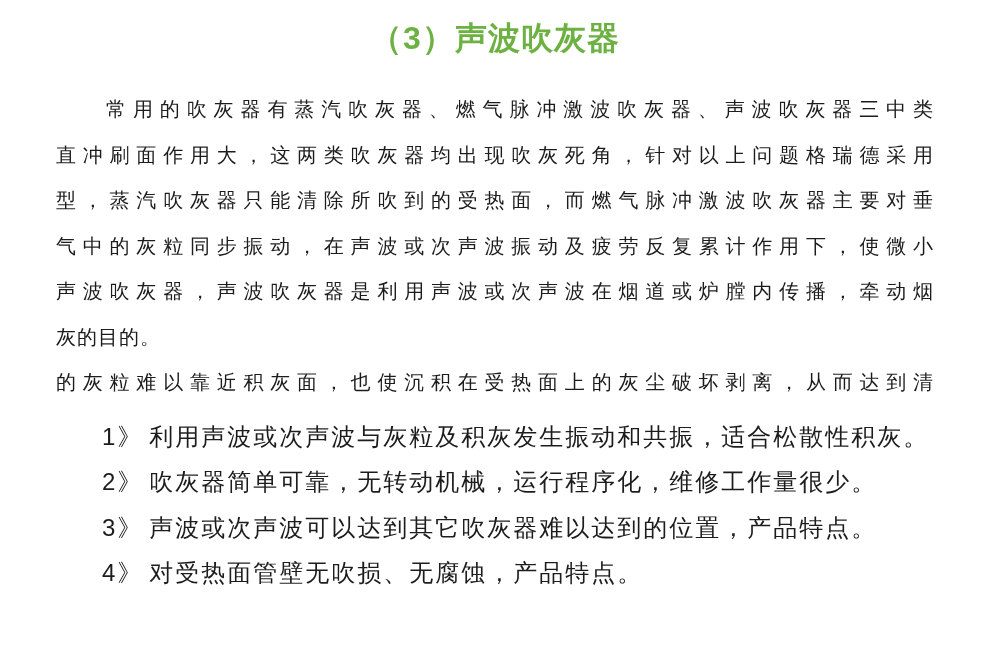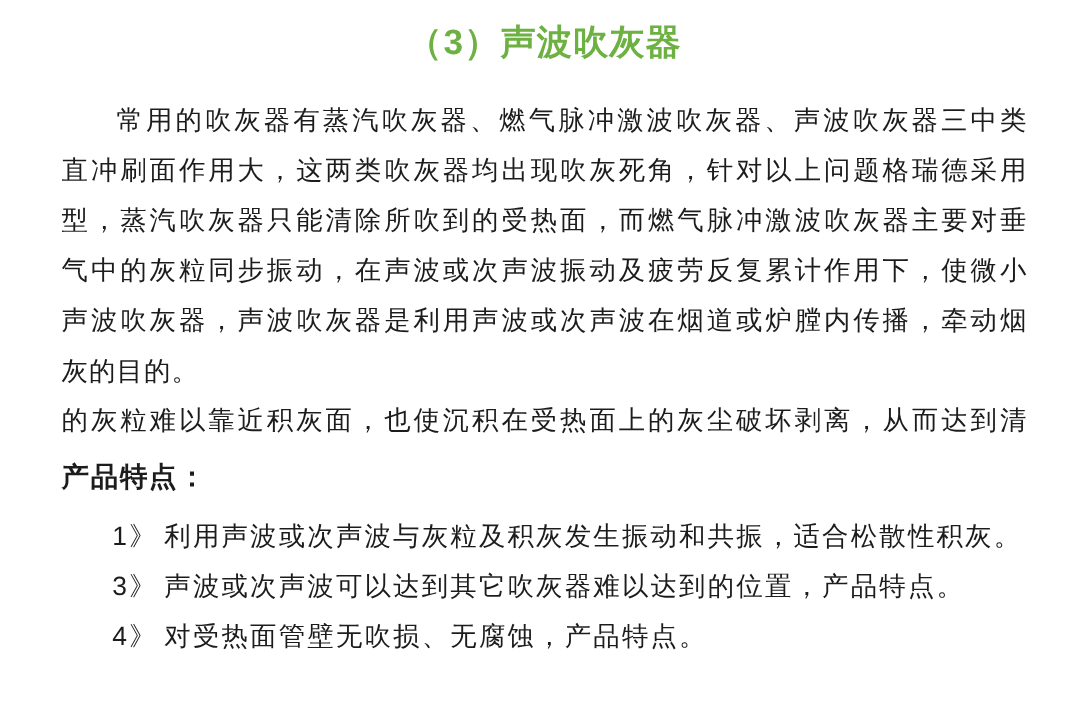--- a/index.html
+++ b/index.html
@@ -27,21 +27,21 @@
     text-align: center;
     font-size: 32px;
     font-weight: bold;
     letter-spacing: 1px;
     color: var(--title-color);
   }
   .intro {
     margin: 27px 56px 0 56px;
   }
   .intro-line {
-    font-size: 24px;
+    font-size: 20px;
     line-height: 45.5px;
     letter-spacing: 1px;
     text-align: justify;
     text-align-last: justify;
     white-space: nowrap;
     color: var(--text-color);
   }
   .intro-line.first {
     text-indent: 50px;
   }
@@ -82,25 +82,27 @@
   <div class="intro">
     <div class="intro-line first">常用的吹灰器有蒸汽吹灰器、燃气脉冲激波吹灰器、声波吹灰器三中类</div>
     <div class="intro-line">直冲刷面作用大，这两类吹灰器均出现吹灰死角，针对以上问题格瑞德采用</div>
     <div class="intro-line">型，蒸汽吹灰器只能清除所吹到的受热面，而燃气脉冲激波吹灰器主要对垂</div>
     <div class="intro-line">气中的灰粒同步振动，在声波或次声波振动及疲劳反复累计作用下，使微小</div>
     <div class="intro-line">声波吹灰器，声波吹灰器是利用声波或次声波在烟道或炉膛内传播，牵动烟</div>
     <div class="intro-line last">灰的目的。</div>
     <div class="intro-line">的灰粒难以靠近积灰面，也使沉积在受热面上的灰尘破坏剥离，从而达到清</div>
   </div>
 
-  <div class="features-heading">产品特点：</div>
 
   <ul class="features-list">
     <li class="feature-item">
       <span class="marker">1》</span><span>利用声波或次声波与灰粒及积灰发生振动和共振，适合松散性积灰。</span>
+    </li>
+    <li class="feature-item">
+      <span class="marker">2》</span><span>吹灰器简单可靠，无转动机械，运行程序化，维修工作量很少。</span>
     </li>
     <li class="feature-item">
       <span class="marker">3》</span><span>声波或次声波可以达到其它吹灰器难以达到的位置，产品特点。</span>
     </li>
     <li class="feature-item">
       <span class="marker">4》</span><span>对受热面管壁无吹损、无腐蚀，产品特点。</span>
     </li>
   </ul>
 
 </div>

